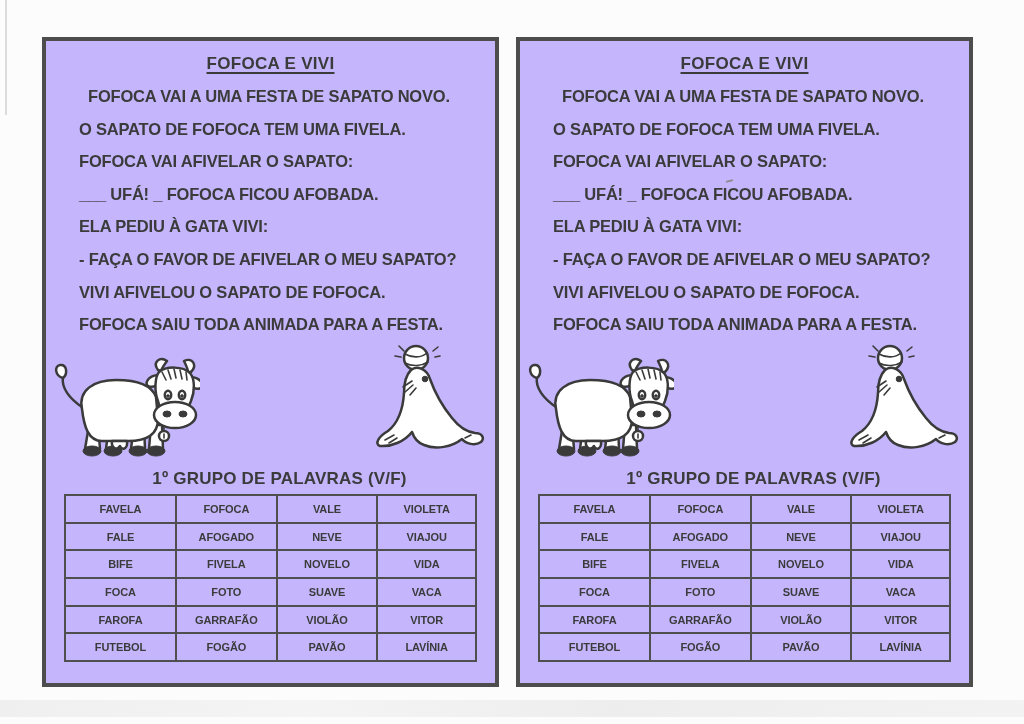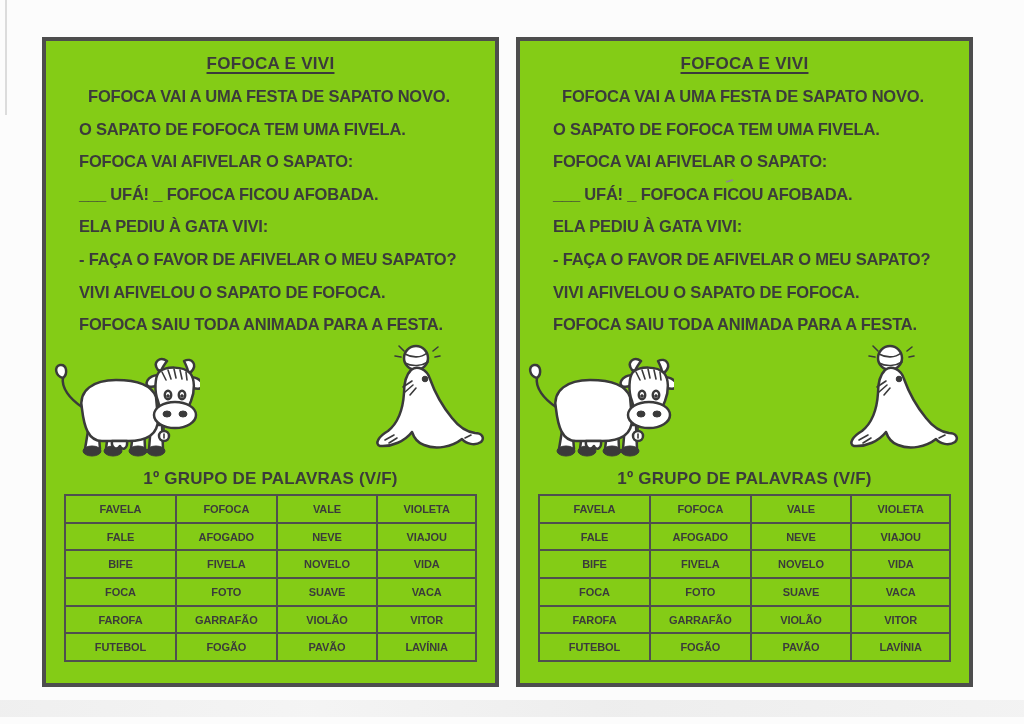--- a/index.html
+++ b/index.html
@@ -7,41 +7,41 @@
     width:1024px;height:724px;position:relative;overflow:hidden;
     background:#fcfcfc;
     font-family:"Liberation Sans","DejaVu Sans",sans-serif;
     color:#3b3b3b;
   }
   .scan-edge-line{position:absolute;left:5px;top:0;width:2px;height:115px;background:#dcdcdc;}
   .scan-bottom-strip{position:absolute;left:0;top:700px;width:1024px;height:17px;
     background:linear-gradient(90deg,#ededed,#f3f3f3 30%,#ebebeb 60%,#f1f1f1);opacity:.85;}
   .panel{
     position:absolute;top:37px;width:449px;height:642px;
-    background:#84cc16;border:4px solid #4d4d4d;
+    background:#c4b5fd;border:4px solid #4d4d4d;
   }
   .panel.left{left:42px;}
   .panel.right{left:516px;}
   .story-title{
     margin:13px auto 0;width:85%;text-align:center;
     font-size:17px;font-weight:bold;letter-spacing:.3px;
     text-decoration:underline;text-underline-offset:3px;text-decoration-thickness:2px;
     line-height:20px;
   }
   .story{margin-top:6px;padding-left:33px;padding-right:16px;}
   .story-line{
     font-size:16.5px;font-weight:bold;line-height:32.6px;
     letter-spacing:-0.2px;white-space:nowrap;
   }
   .story-line.indent{padding-left:9px;}
   .figures{position:absolute;left:0;top:300px;width:100%;height:125px;}
   .fig-cow{position:absolute;left:6px;top:16px;}
   .fig-seal{position:absolute;left:306px;top:2px;}
   .group-heading{
-    position:absolute;left:0;top:428px;width:100%;text-align:center;
+    position:absolute;left:9px;top:428px;width:100%;text-align:center;
     font-size:17px;font-weight:bold;letter-spacing:.2px;
   }
   .word-table{
     position:absolute;left:18px;top:453px;width:413px;
     border-collapse:collapse;table-layout:fixed;
   }
   .word-table td{
     border:2px solid #4f4f4f;height:25.7px;text-align:center;vertical-align:middle;
     font-size:11px;font-weight:bold;letter-spacing:-0.1px;padding:0;
   }

